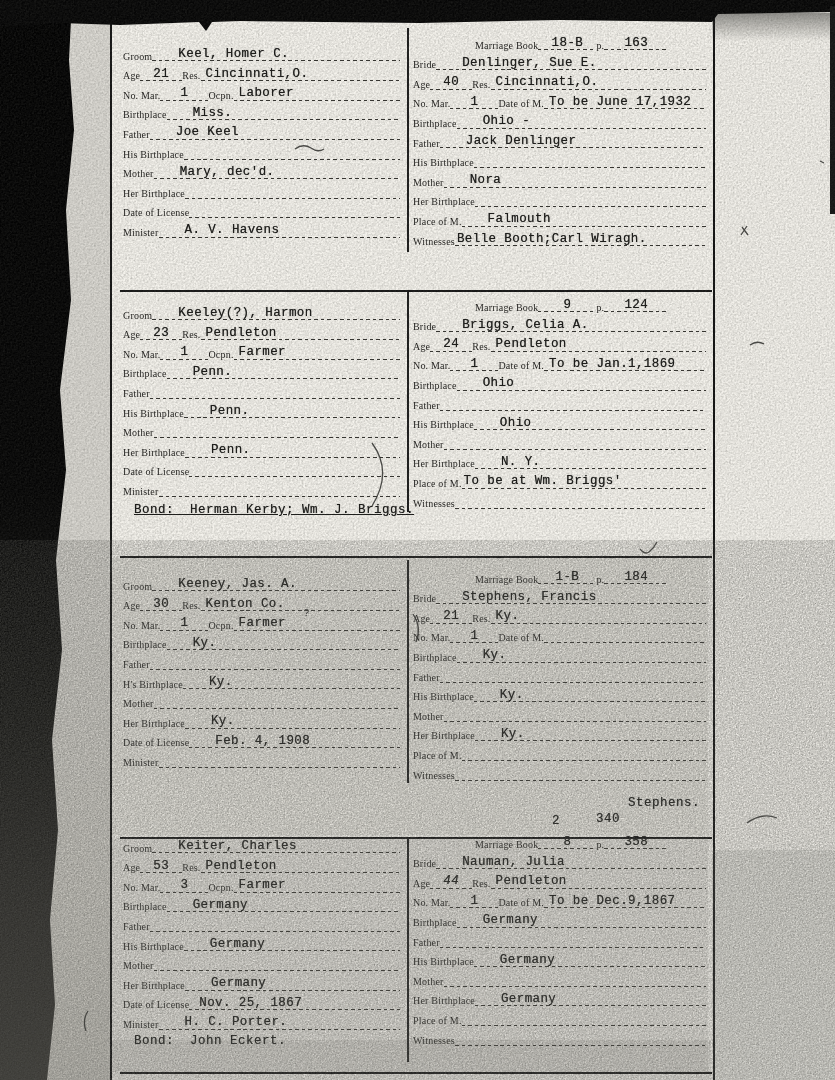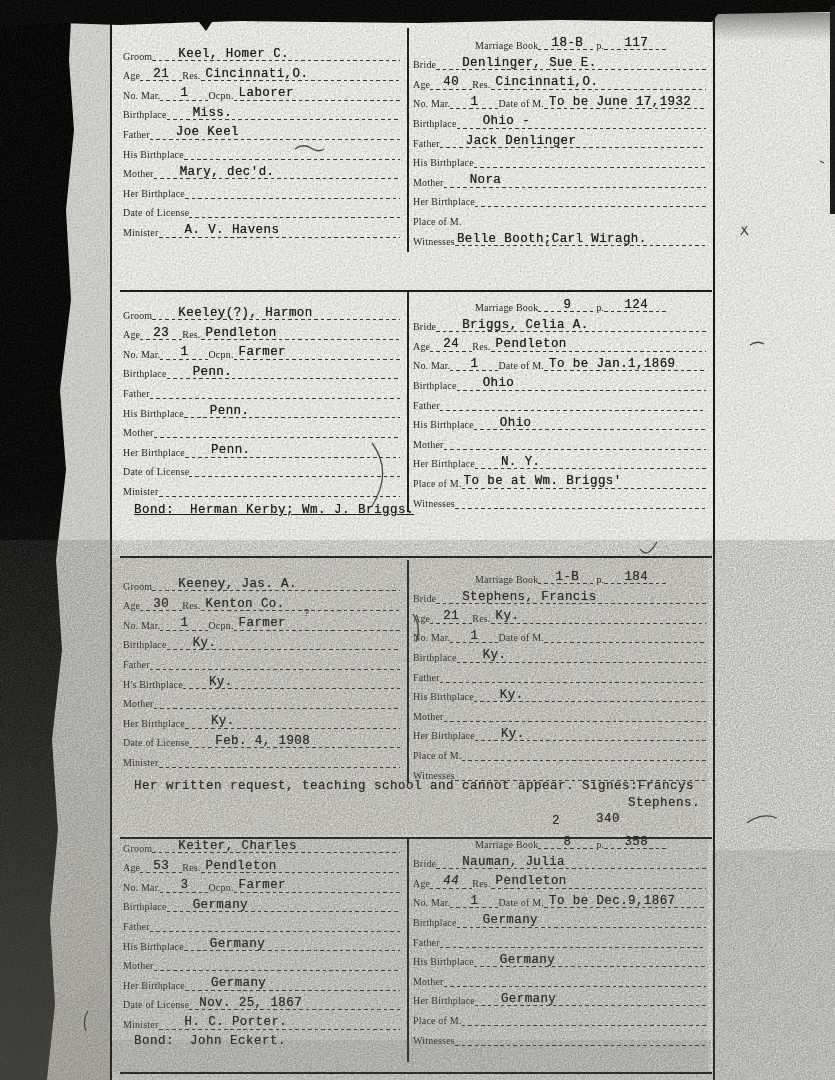--- a/index.html
+++ b/index.html
@@ -127,21 +127,21 @@
         </div>
       </div>
       <div class="col bcol" style="top: 33px;">
         <div class="row mbrow">
           <span class="lbl">Marriage Book</span>
           <div class="seg segc" style="min-width: 58px;">
             <span class="val">18-B</span>
           </div>
           <span class="lbl">p.</span>
           <div class="seg segc" style="min-width: 64px;">
-            <span class="val">117</span>
+            <span class="val">163</span>
           </div>
         </div>
         <div class="row">
           <span class="lbl">Bride</span>
           <div class="seg fillseg">
             <span class="val" style="margin-left: 26px;">Denlinger, Sue E.</span>
           </div>
         </div>
         <div class="row">
           <span class="lbl">Age</span>
@@ -188,20 +188,23 @@
           </div>
         </div>
         <div class="row">
           <span class="lbl">Her Birthplace</span>
           <div class="seg fillseg">
             <span class="val" style="margin-left: 26px;"></span>
           </div>
         </div>
         <div class="row">
           <span class="lbl">Place of M.</span>
+          <div class="seg fillseg">
+            <span class="val" style="margin-left: 26px;">Falmouth</span>
+          </div>
         </div>
         <div class="row">
           <span class="lbl">Witnesses</span>
           <div class="seg fillseg">
             <span class="val" style="margin-left: 2px;">Belle Booth;Carl Wiragh.</span>
           </div>
         </div>
       </div>
       <div class="vline" style="top: 28px; height: 224px;"></div>
       <div class="col gcol" style="top: 303px;">
@@ -501,21 +504,20 @@
           </div>
         </div>
         <div class="row">
           <span class="lbl">Witnesses</span>
           <div class="seg fillseg">
             <span class="val" style="margin-left: 26px;"></span>
           </div>
         </div>
       </div>
       <div class="vline" style="top: 560px; height: 223px;"></div>
-      <div class="typed" style="left: 134px; top: 779px;">Her written request, teaching school and cannot appear. Signes:Francys</div>
       <div class="typed" style="left: 628px; top: 796px;">Stephens.</div>
       <div class="col gcol" style="top: 836px;">
         <div class="row">
           <span class="lbl">Groom</span>
           <div class="seg fillseg">
             <span class="val" style="margin-left: 26px;">Keiter, Charles</span>
           </div>
         </div>
         <div class="row">
           <span class="lbl">Age</span>

